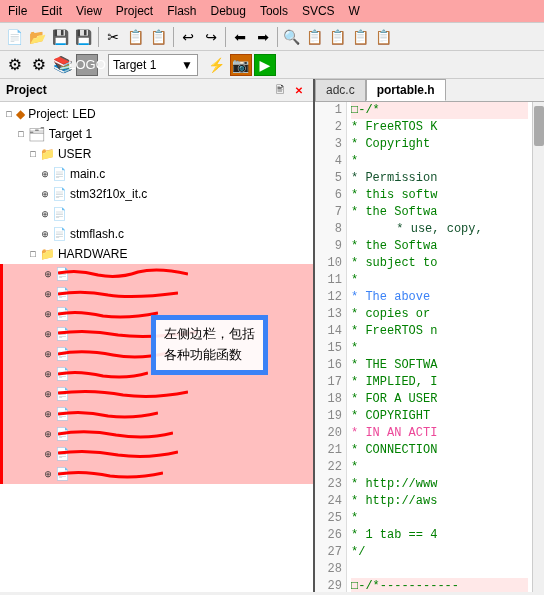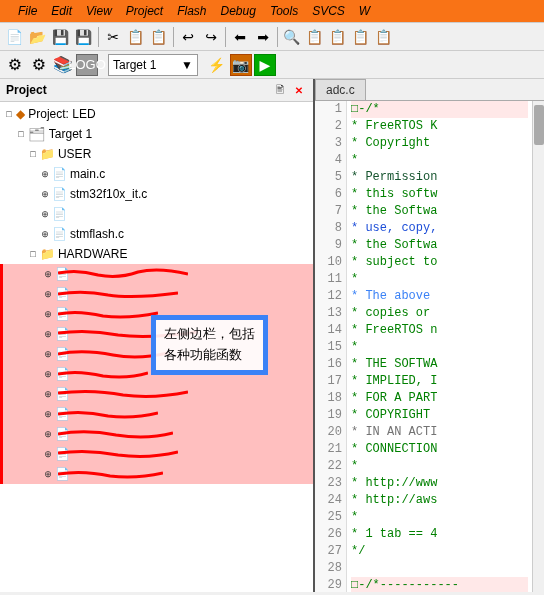--- a/index.html
+++ b/index.html
@@ -8,25 +8,24 @@
       height: 595px;
       font-family: 'Segoe UI', Tahoma, Geneva, Verdana, sans-serif;
       font-size: 12px;
       background: #f0f0f0;
       overflow: hidden;
     }
 
     
     .menu-bar {
       display: flex;
-      background: #f97316;
+      background: #fca5a5;
       border-bottom: 1px solid #ccc;
-      padding: 2px 12px;
+      padding: 2px 2px;
       gap: 2px;
-      font-style: italic;
     }
     .menu-item {
       padding: 2px 6px;
       cursor: pointer;
       font-size: 12px;
       color: #000;
     }
 
     
     .toolbar {
@@ -424,20 +423,21 @@
               <path d="M0,8 Q25,4 52,10 Q78,13 105,7" stroke="red" stroke-width="3" fill="none"></path>
             </svg>
           </div>
         </div>
       </div>
     </div>
 
     <div class="code-panel">
       <div class="tab-bar">
         <div class="tab">adc.c</div>
+        <div class="tab active">portable.h</div>
       </div>
       <div class="code-area">
         <div class="line-numbers" id="line-nums">
             <div>1</div>
             <div>2</div>
             <div>3</div>
             <div>4</div>
             <div>5</div>
             <div>6</div>
             <div>7</div>
@@ -465,33 +465,33 @@
             <div>29</div>
           </div>
         <div class="code-lines" id="code-lines-div">
             <div style="background: rgb(255, 232, 232); color: rgb(0, 128, 0);">□-/*</div>
             <div style="color: rgb(0, 128, 0);"> * FreeRTOS K</div>
             <div style="color: rgb(0, 128, 0);"> * Copyright</div>
             <div style="color: rgb(0, 128, 0);"> *</div>
             <div style="color: #14532d;"> * Permission</div>
             <div style="color: rgb(0, 128, 0);"> * this softw</div>
             <div style="color: rgb(0, 128, 0);"> * the Softwa</div>
-            <div style="color: #1d4ed8;"> * use, copy,</div>
+            <div style="color: #14532d; text-align: center;"> * use, copy,</div>
             <div style="color: rgb(0, 128, 0);"> * the Softwa</div>
             <div style="color: rgb(0, 128, 0);"> * subject to</div>
             <div style="color: rgb(0, 128, 0);"> *</div>
             <div style="color: #3b82f6;"> * The above</div>
             <div style="color: rgb(0, 128, 0);"> * copies or</div>
             <div style="color: rgb(0, 128, 0);"> * FreeRTOS n</div>
             <div style="color: rgb(0, 128, 0);"> *</div>
             <div style="color: rgb(0, 128, 0);"> * THE SOFTWA</div>
             <div style="color: rgb(0, 128, 0);"> * IMPLIED, I</div>
-            <div style="color: rgb(0, 128, 0);"> * FOR A PART</div>
+            <div style="color: rgb(0, 128, 0);"> * FOR A USER</div>
             <div style="color: rgb(0, 128, 0);"> * COPYRIGHT</div>
-            <div style="color: #737373;"> * IN AN ACTI</div>
+            <div style="color: #ec4899;"> * IN AN ACTI</div>
             <div style="color: rgb(0, 128, 0);"> * CONNECTION</div>
             <div style="color: rgb(0, 128, 0);"> *</div>
             <div style="color: rgb(0, 128, 0);"> * http://www</div>
             <div style="color: rgb(0, 128, 0);"> * http://aws</div>
             <div style="color: rgb(0, 128, 0);"> *</div>
             <div style="color: rgb(0, 128, 0);"> * 1 tab == 4</div>
             <div style="color: rgb(0, 128, 0);"> */</div>
             <div style="color: rgb(0, 128, 0);"></div>
             <div style="background: rgb(255, 232, 232); color: rgb(0, 128, 0);">□-/*-----------</div>
           </div>

